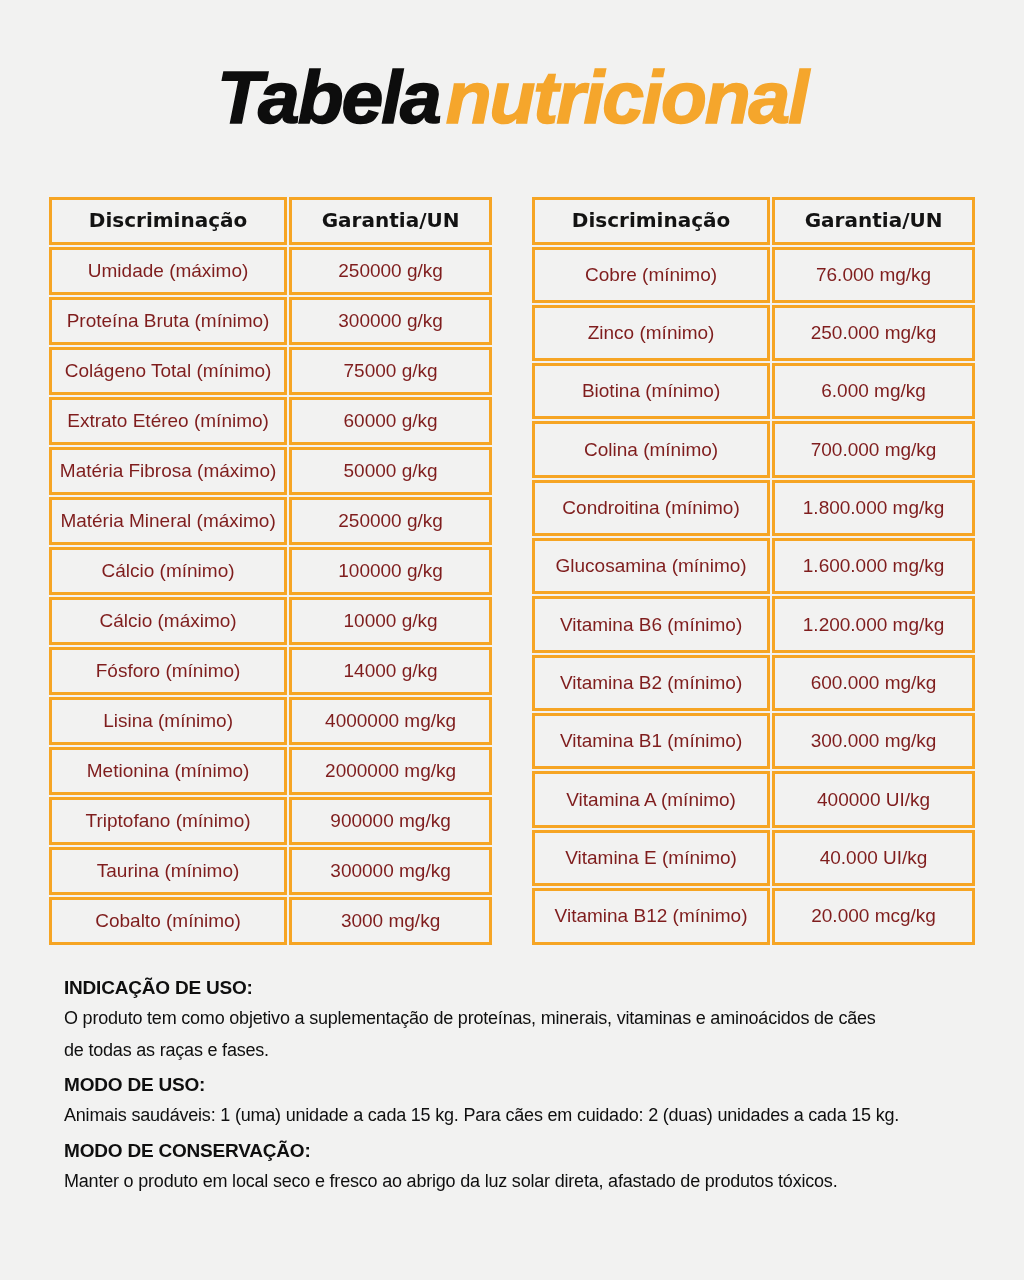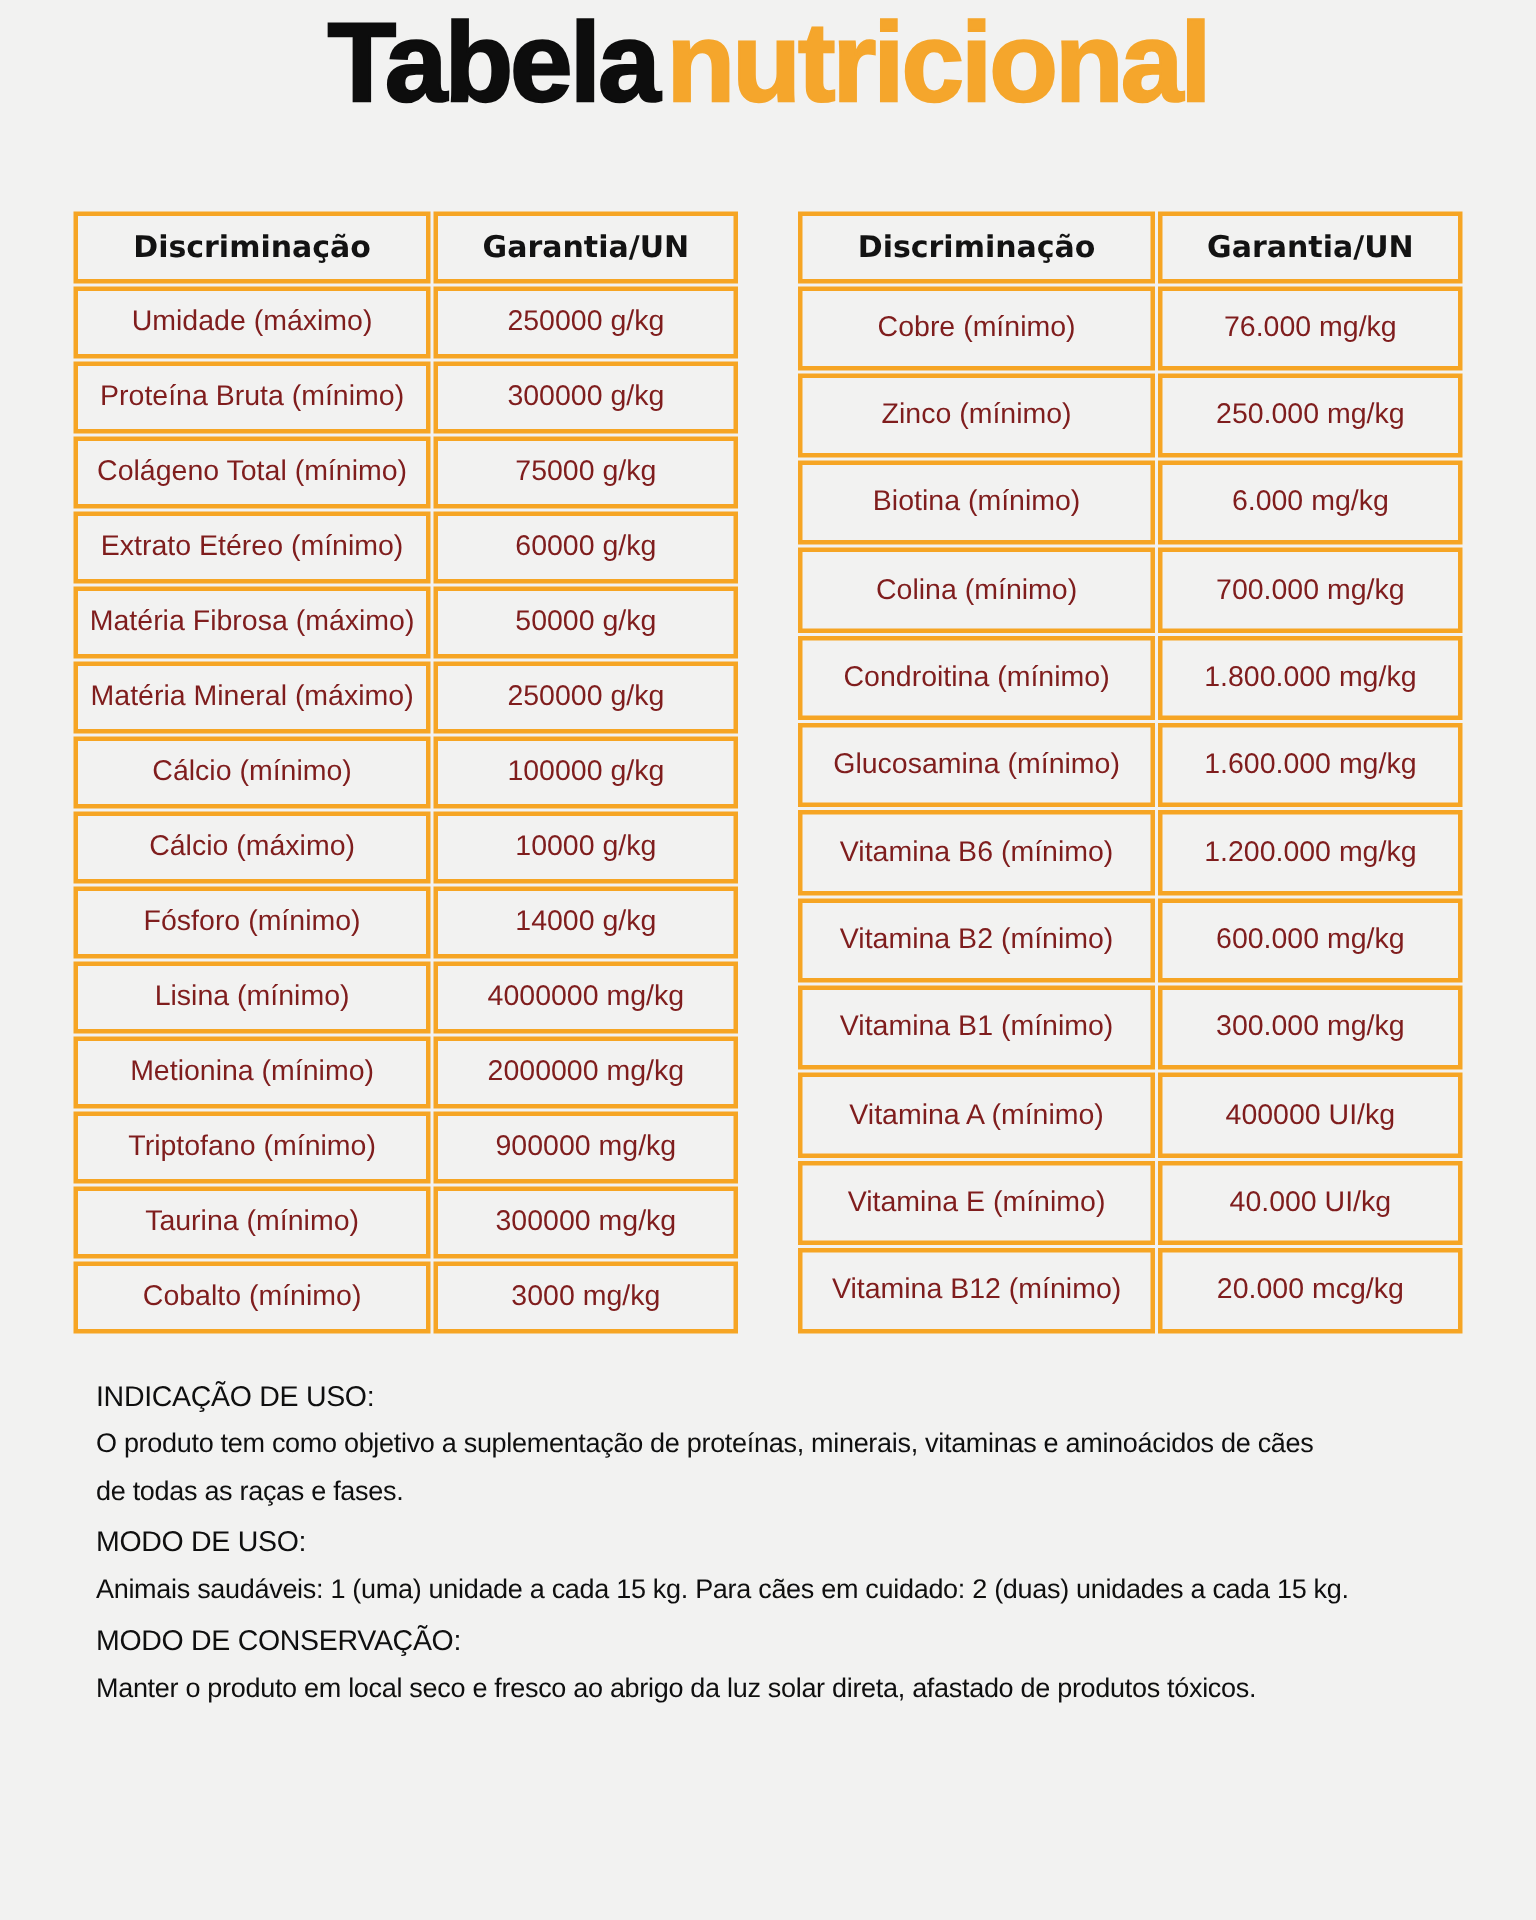--- a/index.html
+++ b/index.html
@@ -6,27 +6,28 @@
   body{
     width:1024px;height:1280px;
     background:#f2f2f1;
     overflow:hidden;
     font-family:"Liberation Sans",sans-serif;
   }
   .page{width:1024px;height:1280px;position:relative;}
 
   
   .title{
-    margin:0;
+    margin:0;padding-top:56px;
     text-align:center;
     font-family:"Liberation Sans",sans-serif;
     font-weight:900;
     font-size:75px;
     line-height:1.1;
     letter-spacing:-2px;
+    font-style:italic;
     -webkit-text-stroke:1.5px currentColor;
   }
   .t-black{color:#0d0d0d;-webkit-text-stroke:1.5px #0d0d0d;}
   .t-orange{color:#f5a62c;-webkit-text-stroke:1.5px #f5a62c;margin-left:6px;}
 
   
   .tables-row{
     display:flex;
     justify-content:center;
     gap:36px;
@@ -61,21 +62,21 @@
 
   
   .info{
     margin:30px 0 0 64px;
     width:908px;
     color:#0f0f0f;
   }
   .info h3{
     margin:8px 0 3px 0;
     font-size:19px;
-    font-weight:400;
+    font-weight:700;
     letter-spacing:-0.2px;
   }
   .info h3:first-child{margin-top:0;}
   .info p{
     margin:0 0 4px 0;
     font-size:18px;
     font-weight:400;
     line-height:1.8;
     letter-spacing:-0.2px;
   }

